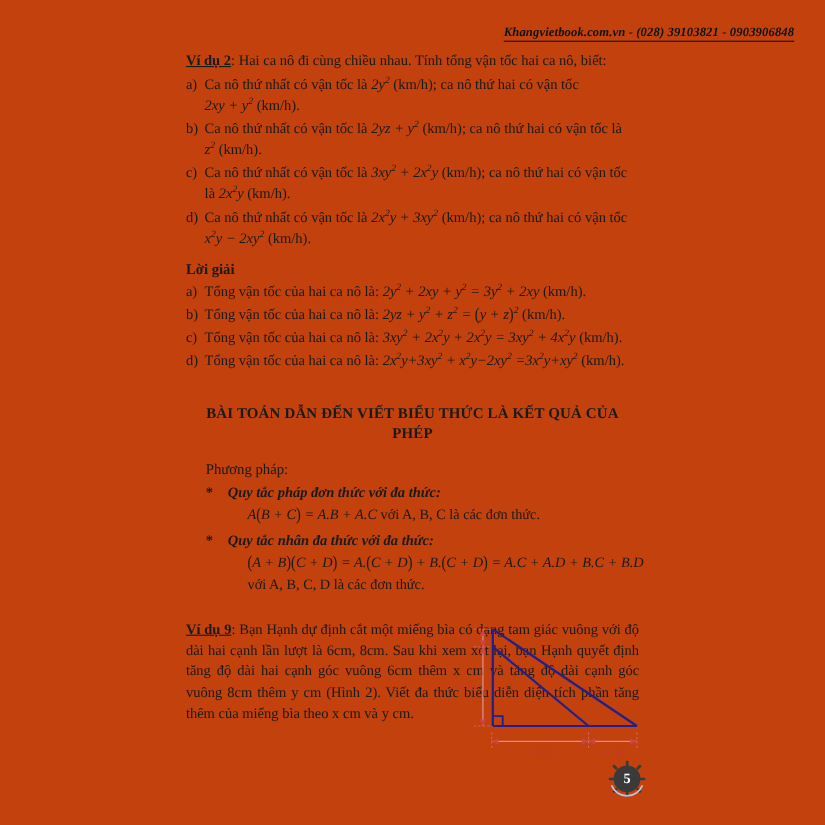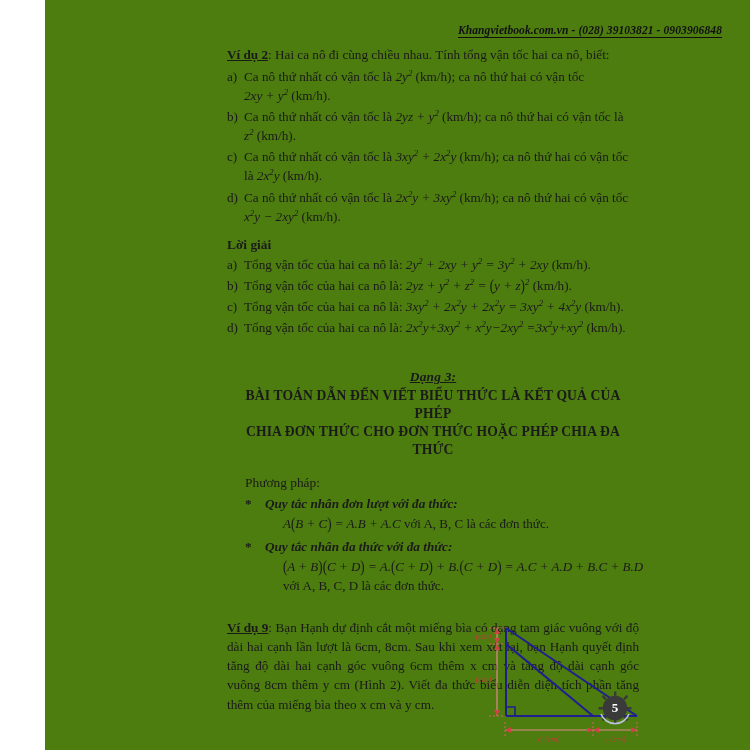--- a/index.html
+++ b/index.html
@@ -11,22 +11,21 @@
     width: 750px;
     height: 750px;
     position: relative;
     font-family: "Liberation Serif", "DejaVu Serif", serif;
     color: #1a1a1a;
     overflow: hidden;
   }
   .page {
     position: absolute;
     inset: 0;
-    background: #4d7c0f;
-    margin-left: 45px;
+    background: #c2410c;
   }
 
   
   .header {
     position: absolute;
     top: 24px;
     left: 0;
     right: 28px;
     text-align: right;
     font-style: italic;
@@ -36,21 +35,21 @@
     color: #111;
   }
   .header span {
     border-bottom: 1.2px solid #111;
     padding-bottom: 1px;
   }
 
   
   .content {
     position: absolute;
-    left: 182px;
+    left: 169px;
     top: 46px;
     width: 412px;
   }
 
   .para {
     font-size: 13.2px;
     line-height: 1.42;
     margin: 0 0 1px 0;
     text-align: justify;
   }
@@ -291,37 +290,33 @@
 
     <div class="row">
       <span class="marker">d)</span>
       <span class="body">
         <span>Tổng vận tốc của hai ca nô là:</span>
         <span class="m">2<i>x</i><sup class="e">2</sup><i>y</i>+3<i>xy</i><sup class="e">2</sup> + <i>x</i><sup class="e">2</sup><i>y</i>−2<i>xy</i><sup class="e">2</sup> =3<i>x</i><sup class="e">2</sup><i>y</i>+<i>xy</i><sup class="e">2</sup> <span class="mr">(km/h).</span></span>
       </span>
     </div>
 
     <div class="dang-wrap">
-      <div>
-        <span class="dang-label">Dạng 3:</span>
-      </div>
       <div class="dang-title">
         <div>BÀI TOÁN DẪN ĐẾN VIẾT BIỂU THỨC LÀ KẾT QUẢ CỦA PHÉP</div>
-        <div>CHIA ĐƠN THỨC CHO ĐƠN THỨC HOẶC PHÉP CHIA ĐA THỨC</div>
       </div>
     </div>
 
     <div class="method-head">Phương pháp:</div>
 
     <div class="rules">
 
       <div class="star-row">
         <span class="marker">*</span>
         <span class="body">
-          <span class="rule-title">Quy tắc nhân đơn lượt với đa thức:</span>
+          <span class="rule-title">Quy tắc pháp đơn thức với đa thức:</span>
         </span>
       </div>
       <div class="indent">
         <span class="m"><i>A</i><span class="paren">(</span><i>B</i> + <i>C</i><span class="paren">)</span> = <i>A</i>.<i>B</i> + <i>A</i>.<i>C</i></span>
         <span>với A, B, C là các đơn thức.</span>
       </div>
 
       <div class="star-row">
         <span class="marker">*</span>
         <span class="body">

